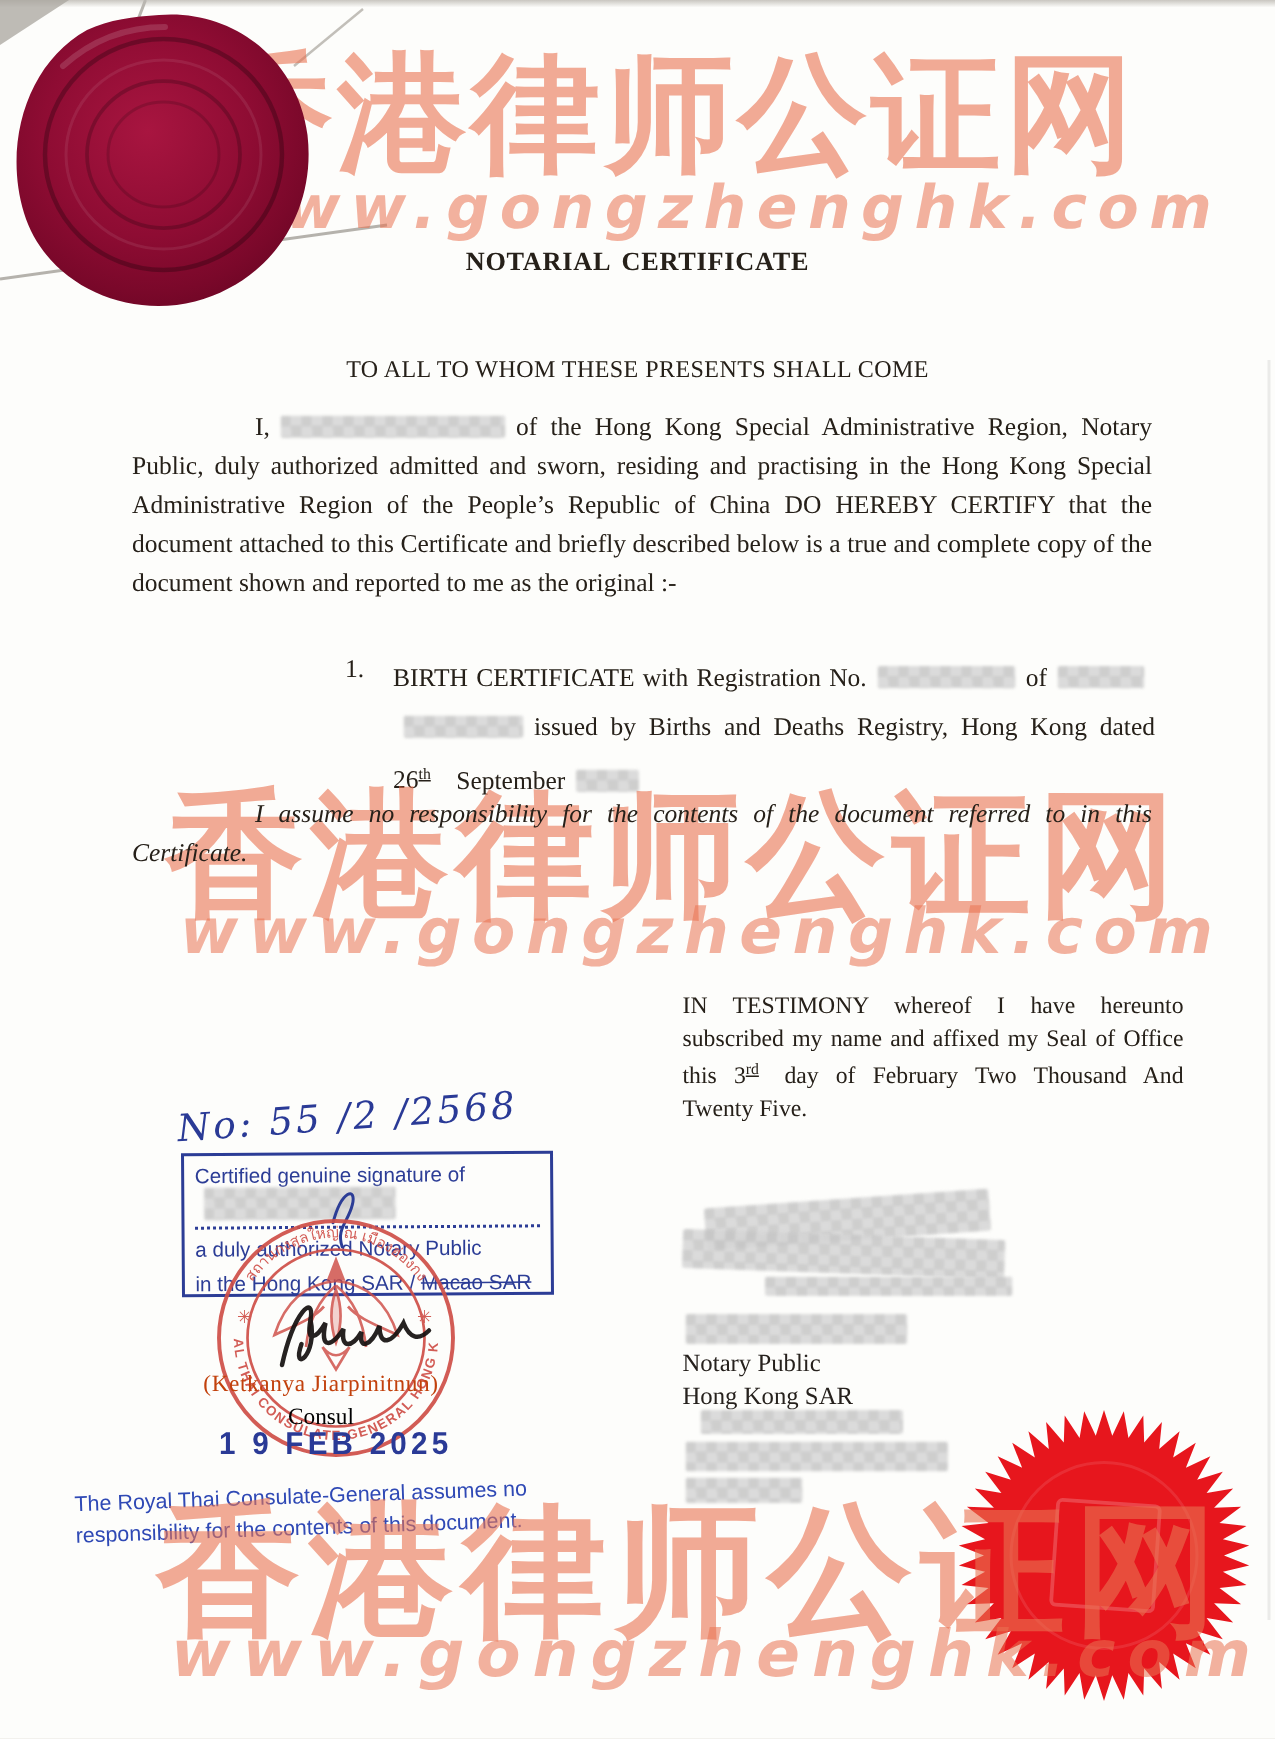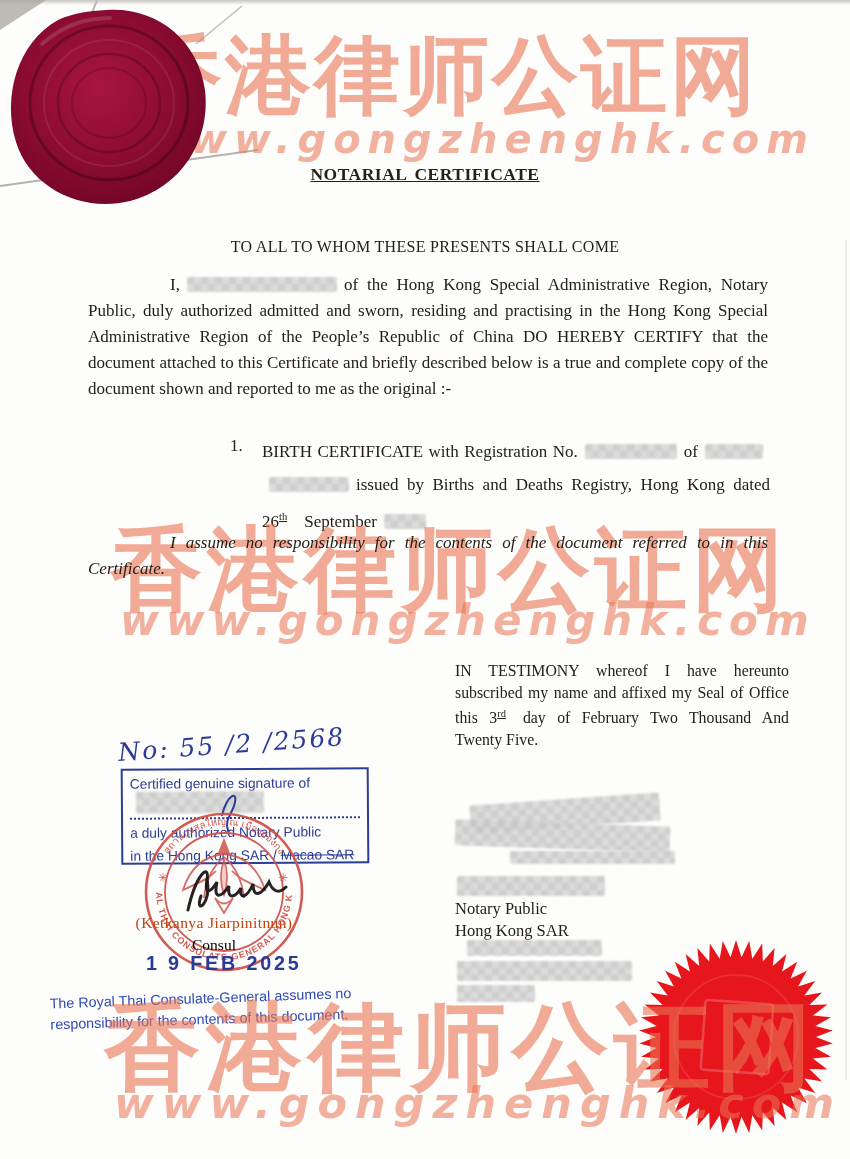--- a/index.html
+++ b/index.html
@@ -17,21 +17,21 @@
   .wm-cn{font-family:"DejaVu Sans","Liberation Sans",sans-serif;font-weight:700;color:rgba(233,115,82,.60);white-space:nowrap;}
   .wm-url{font-family:"DejaVu Sans","Liberation Sans",sans-serif;font-weight:700;font-style:italic;color:rgba(233,115,82,.55);white-space:nowrap;}
   .wm1-cn{left:136px;top:18px;font-size:86px;letter-spacing:3px;}
   .wm1-url{left:146px;top:116px;font-size:40px;letter-spacing:7px;}
   .wm2-cn{left:110px;top:508px;font-size:92px;letter-spacing:5px;}
   .wm2-url{left:120px;top:596px;font-size:42px;letter-spacing:7px;}
   .wm3-cn{left:104px;top:984px;font-size:96px;letter-spacing:6px;}
   .wm3-url{left:114px;top:1078px;font-size:43px;letter-spacing:8px;}
   
   .title-row{left:0;top:164px;width:850px;text-align:center;}
-  .title{font-size:17.5px;font-weight:bold;text-decoration:underline;letter-spacing:.5px;word-spacing:3px;}
+  .title{font-size:17.5px;font-weight:bold;letter-spacing:.5px;word-spacing:3px;}
   .salutation-row{left:0;top:238px;width:850px;text-align:center;font-size:16px;letter-spacing:.3px;}
   .para{font-size:17px;line-height:26px;text-align:justify;}
   .p1{left:88px;top:272px;width:680px;text-indent:82px;}
   .p2{left:88px;top:530px;width:680px;text-indent:82px;font-style:italic;}
   .item-num{left:230px;top:436px;font-size:17px;}
   .item-text{left:262px;top:436px;width:508px;font-size:17px;line-height:32.5px;text-align:justify;}
   .testimony{left:455px;top:660px;width:334px;font-size:15.8px;line-height:21.6px;text-align:justify;}
   sup{font-size:10.5px;text-decoration:underline;}
   .gap-left{margin-left:17px;}
   

